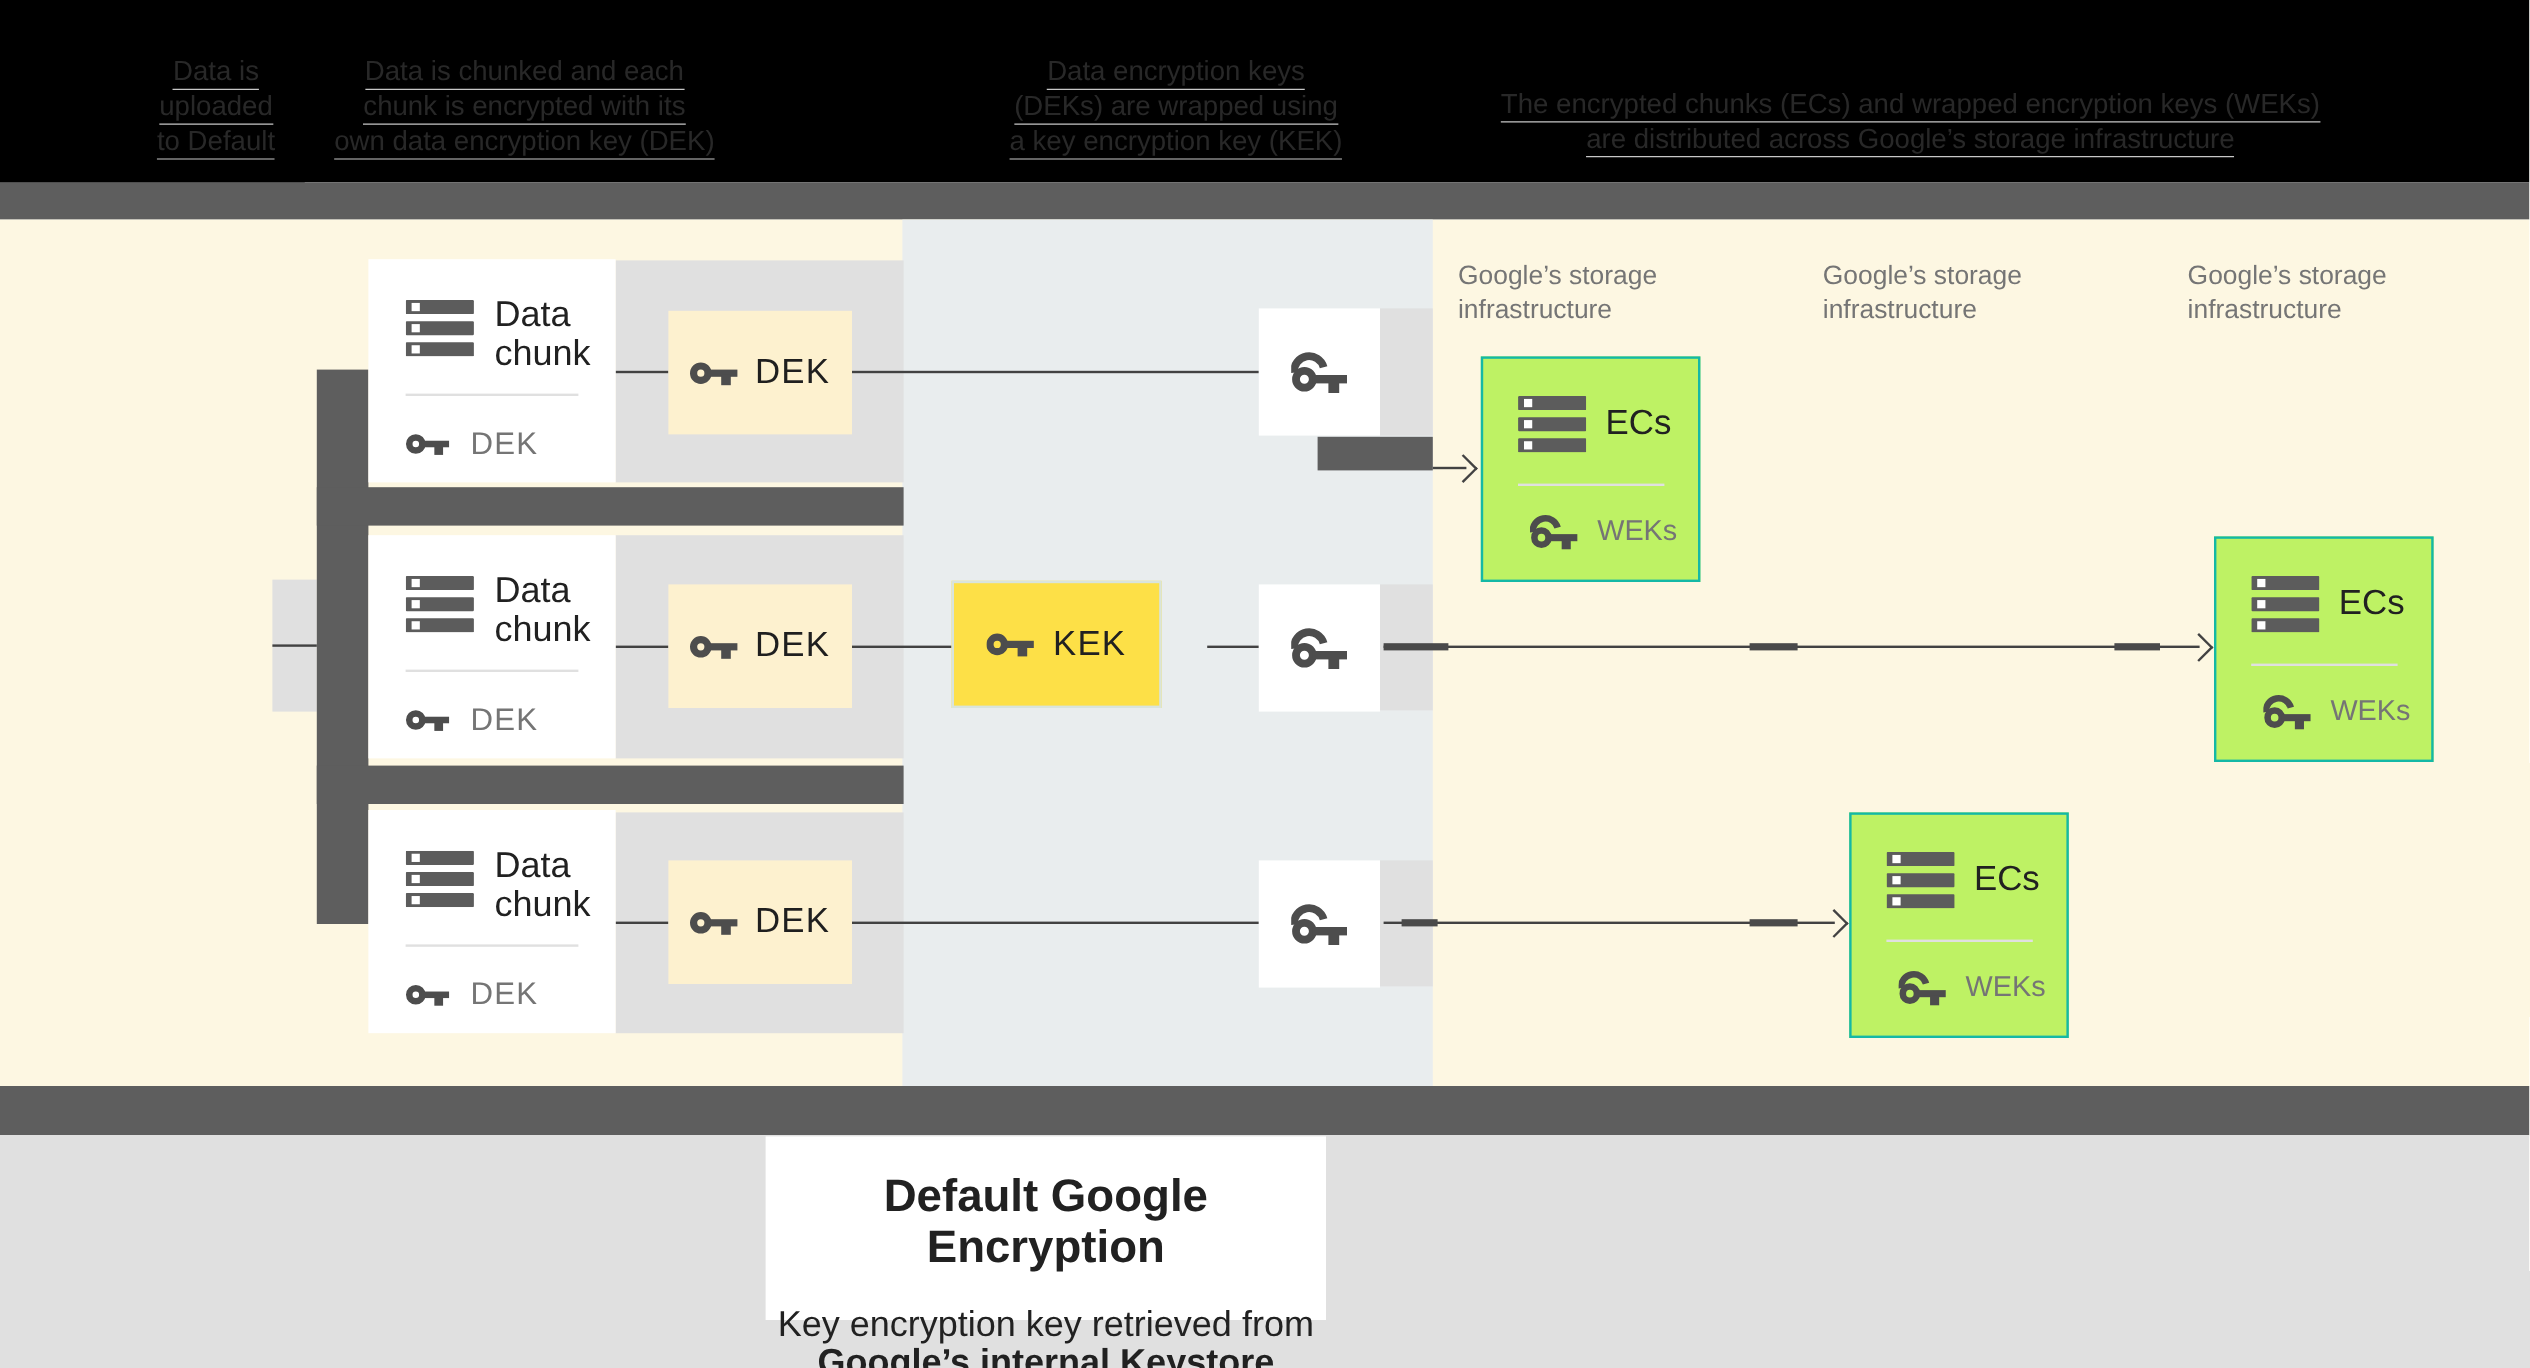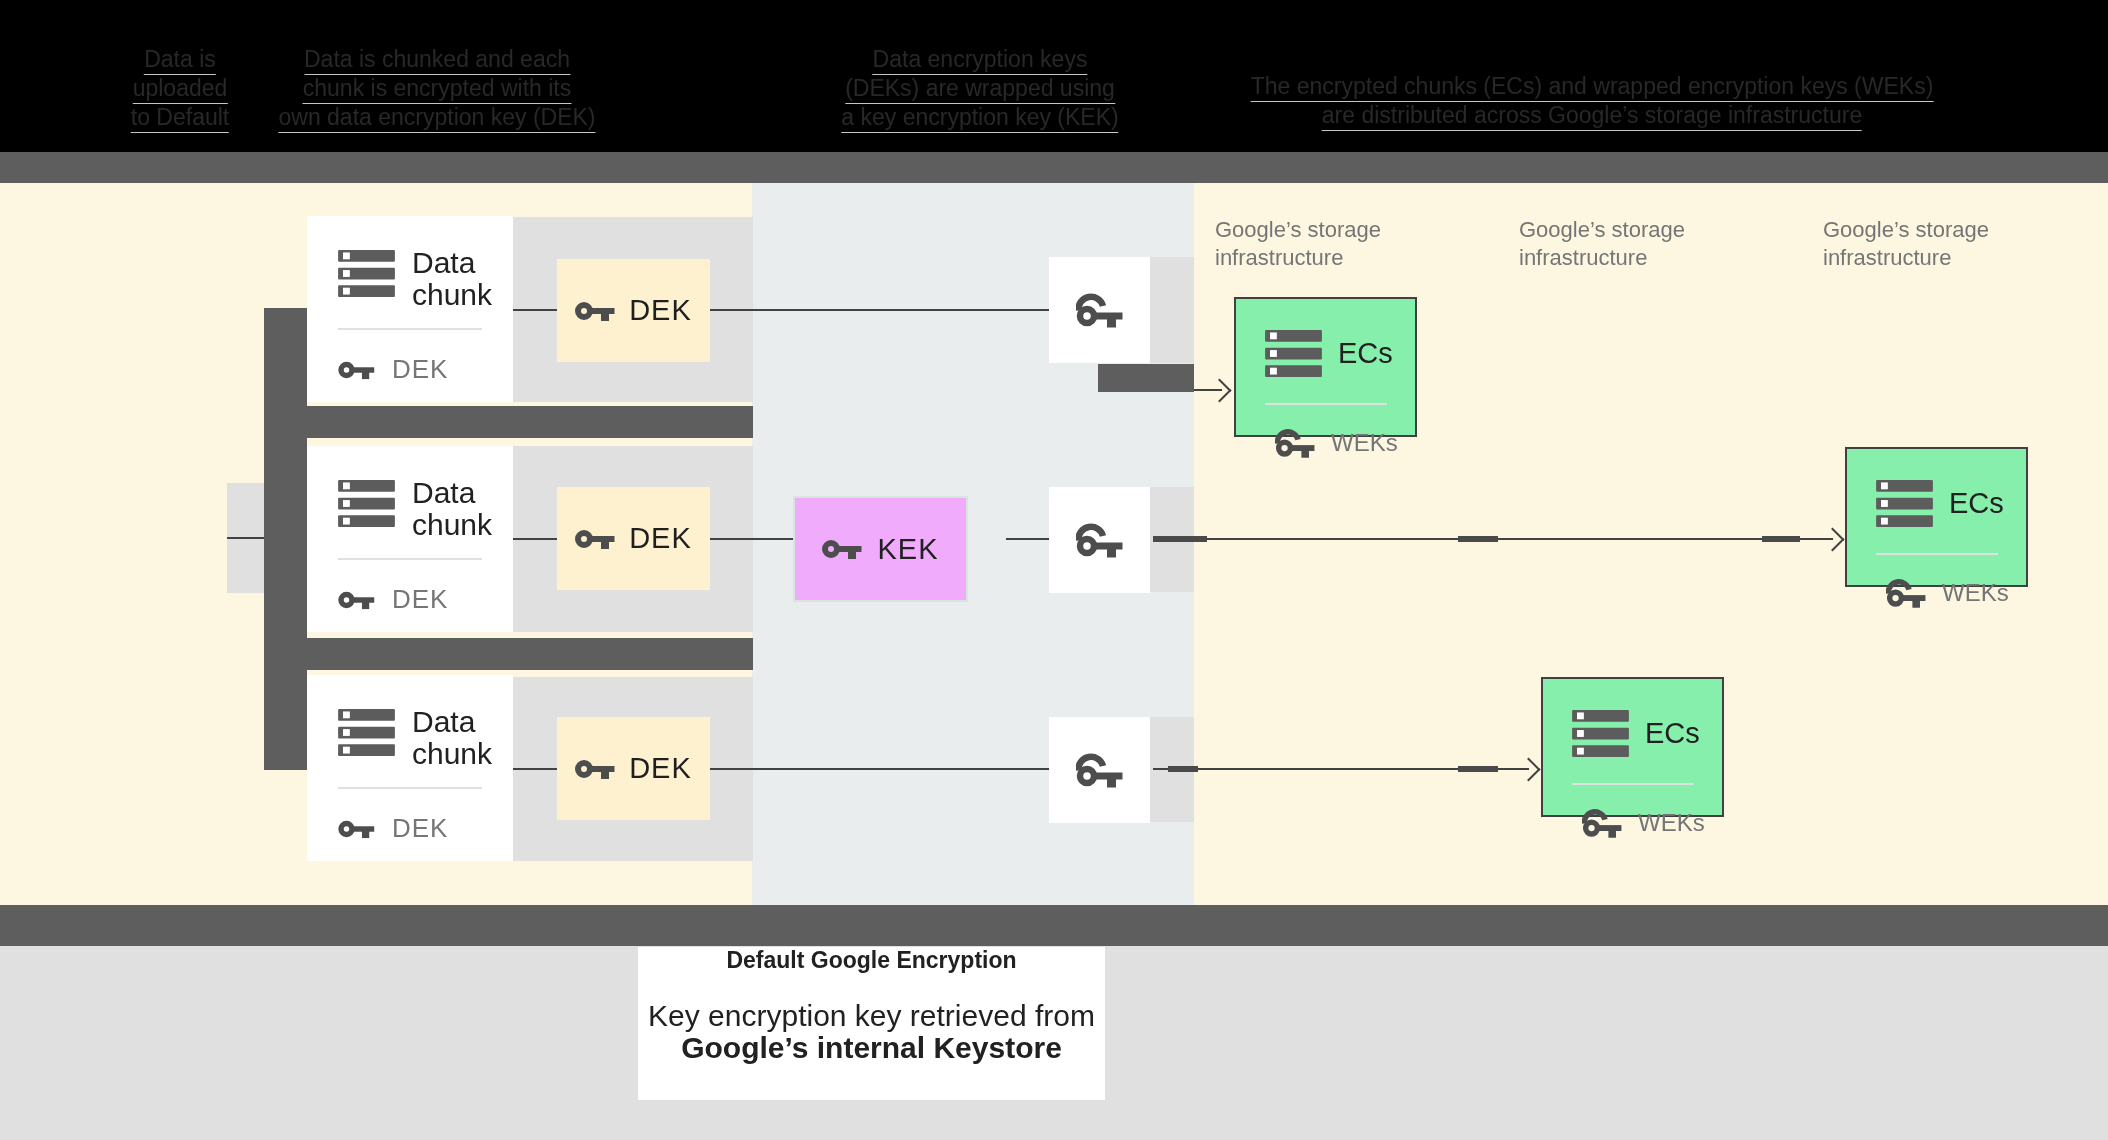--- a/index.html
+++ b/index.html
@@ -39,40 +39,40 @@
   .chunk-top svg{flex:0 0 auto;margin-top:3px;}
   .chunk-title{font-size:30px;line-height:32px;color:#212121;width:92px;}
   .divider{height:2px;background:#e0e0e0;margin:17px 31px 0 31px;}
   .keyrow{display:flex;align-items:center;gap:17px;padding-left:31px;margin-top:24px;}
   .keyrow .klabel{font-size:26px;color:#757575;letter-spacing:1px;}
 
   .dek-box{position:absolute;width:153px;height:103px;left:557px;background:#fdf1cf;
            display:flex;align-items:center;justify-content:center;gap:14px;}
   .dek-box .dlabel{font-size:29px;color:#1f1f1f;letter-spacing:1px;}
 
-  .kek-box{position:absolute;left:793px;top:496px;width:175px;height:106px;background:#f0abfc;
+  .kek-box{position:absolute;left:793px;top:484px;width:175px;height:106px;background:#fde047;
            border:2px solid #d9e4dc;box-sizing:border-box;
            display:flex;align-items:center;justify-content:center;gap:15px;}
   .kek-box .klabel2{font-size:29px;color:#212121;letter-spacing:1px;}
 
   .keywrap-box{position:absolute;left:1049px;width:101px;height:106px;background:#fff;
                display:flex;align-items:center;justify-content:center;}
 
-  .ec-box{position:absolute;width:183px;height:140px;background:#86efac;border:2px solid #404040;box-sizing:border-box;}
+  .ec-box{position:absolute;width:183px;height:188px;background:#bef264;border:2px solid #14b8a6;box-sizing:border-box;}
   .ec-top{display:flex;gap:16px;padding:31px 14px 0 29px;align-items:center;}
   .ec-title{font-size:29px;color:#212121;}
   .ec-div{height:2px;background:#e0e0e0;margin:26px 28px 0 29px;}
   .ec-bottom{display:flex;align-items:center;gap:15px;padding-left:39px;margin-top:22px;}
   .ec-bottom .wlabel{font-size:24px;color:#757575;}
 
   .storage-label{position:absolute;width:175px;font-size:22px;line-height:28px;color:#757575;}
 
   .caption-box{position:absolute;left:638px;top:947px;width:467px;height:153px;background:#fff;
                text-align:center;color:#212121;}
-  .caption-box .t{font-size:23px;font-weight:bold;}
+  .caption-box .t{font-size:38px;font-weight:bold;margin-top:29px;}
   .caption-box .p{font-size:30px;line-height:32px;margin-top:26px;}
   .caption-box .p b{font-weight:bold;}
 
   .ic{color:#5c5c5c;}
   .ick{color:#4d4d4d;}
 </style>
 </head>
 <body>
 
 <svg width="0" height="0" style="position:absolute" aria-hidden="true">

